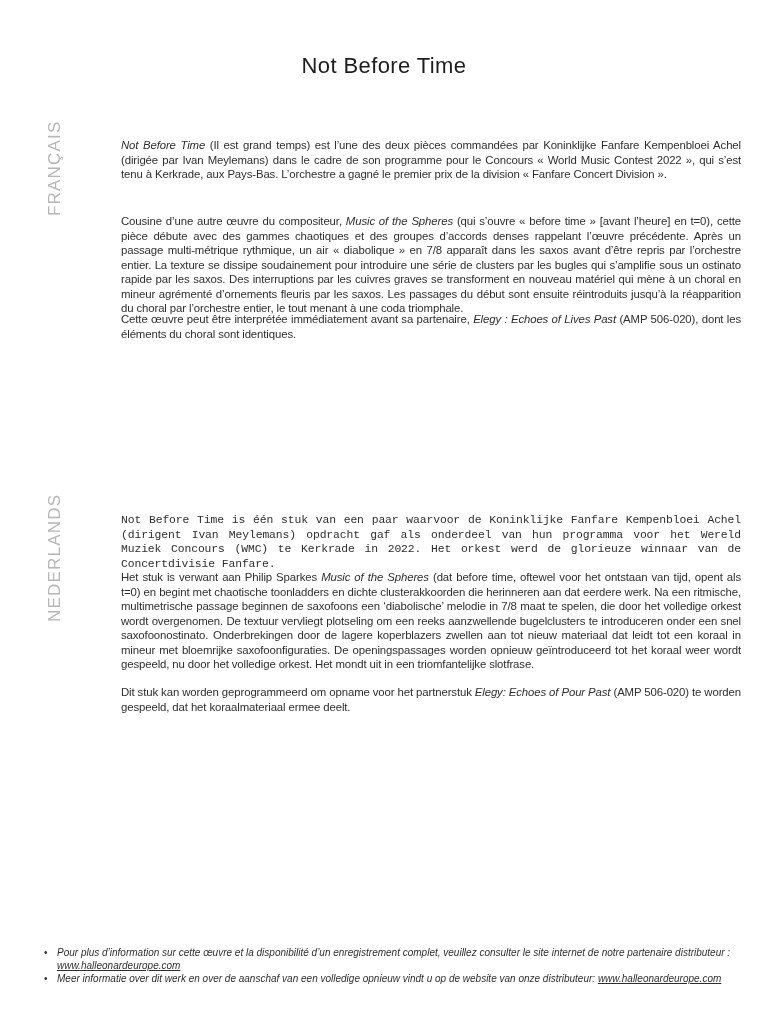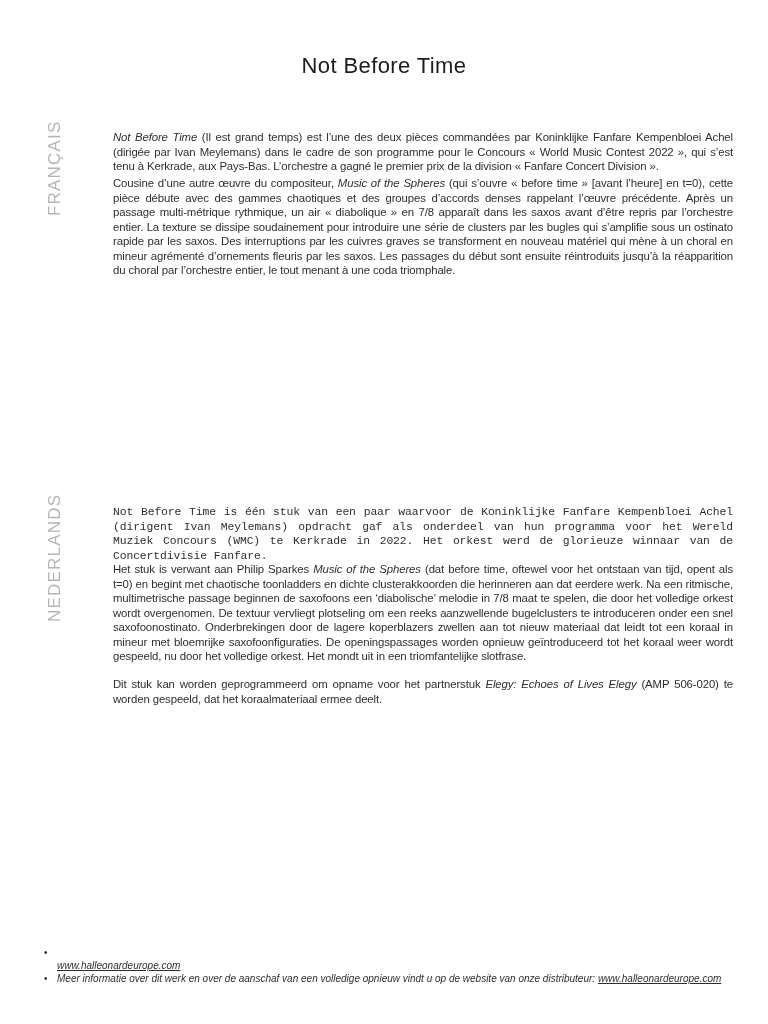--- a/index.html
+++ b/index.html
@@ -34,29 +34,29 @@
     letter-spacing: 1.2px;
     color: #b6b6b6;
     white-space: nowrap;
   }
   .vlabel-fr { top: 216px; }
   .vlabel-nl { top: 622px; }
   .para {
     position: absolute;
     left: 105px;
     width: 620px;
-    margin: 8px;
+    margin: 16px;
     text-align: justify;
     font-size: 11.4px;
     line-height: 14.5px;
     letter-spacing: -0.12px;
     color: #2e2e2e;
   }
   .p-fr1 { top: 122px; }
-  .p-fr2 { top: 168px; }
+  .p-fr2 { top: 198px; }
   .p-fr3 { top: 296px; }
   .p-nl1 { top: 497px; font-family: Liberation Mono, monospace; }
   .p-nl2 { top: 554px; }
   .p-nl3 { top: 669px; }
   .it { font-style: italic; }
   .footer {
     position: absolute;
     left: 44px;
     top: 946px;
     width: 700px;
@@ -77,31 +77,32 @@
 
   <h1 class="title">Not Before Time</h1>
 
   <div class="vlabel vlabel-fr">FRANÇAIS</div>
   <div class="vlabel vlabel-nl">NEDERLANDS</div>
 
   <p class="para p-fr1"><span class="it">Not Before Time</span><span> (Il est grand temps) est l’une des deux pièces commandées par Koninklijke Fanfare Kempenbloei Achel (dirigée par Ivan Meylemans) dans le cadre de son programme pour le Concours « World Music Contest 2022 », qui s’est tenu à Kerkrade, aux Pays-Bas. L’orchestre a gagné le premier prix de la division « Fanfare Concert Division ».</span></p>
 
   <p class="para p-fr2"><span>Cousine d’une autre œuvre du compositeur, </span><span class="it">Music of the Spheres</span><span> (qui s’ouvre « before time » [avant l’heure] en t=0), cette pièce débute avec des gammes chaotiques et des groupes d’accords denses rappelant l’œuvre précédente. Après un passage multi-métrique rythmique, un air « diabolique » en 7/8 apparaît dans les saxos avant d’être repris par l’orchestre entier. La texture se dissipe soudainement pour introduire une série de clusters par les bugles qui s’amplifie sous un ostinato rapide par les saxos. Des interruptions par les cuivres graves se transforment en nouveau matériel qui mène à un choral en mineur agrémenté d’ornements fleuris par les saxos. Les passages du début sont ensuite réintroduits jusqu’à la réapparition du choral par l’orchestre entier, le tout menant à une coda triomphale.</span></p>
 
+  <p class="para p-fr3"><span>Cette œuvre peut être interprétée immédiatement avant sa partenaire, </span><span class="it">Elegy : Echoes of Lives Past</span><span> (AMP 506-020), dont les éléments du choral sont identiques.</span></p>
 
   <p class="para p-nl1"><span>Not Before Time is één stuk van een paar waarvoor de Koninklijke Fanfare Kempenbloei Achel (dirigent Ivan Meylemans) opdracht gaf als onderdeel van hun programma voor het Wereld Muziek Concours (WMC) te Kerkrade in 2022. Het orkest werd de glorieuze winnaar van de Concertdivisie Fanfare.</span></p>
 
   <p class="para p-nl2"><span>Het stuk is verwant aan Philip Sparkes </span><span class="it">Music of the Spheres</span><span> (dat before time, oftewel voor het ontstaan van tijd, opent als t=0) en begint met chaotische toonladders en dichte clusterakkoorden die herinneren aan dat eerdere werk. Na een ritmische, multimetrische passage beginnen de saxofoons een ‘diabolische’ melodie in 7/8 maat te spelen, die door het volledige orkest wordt overgenomen. De textuur vervliegt plotseling om een reeks aanzwellende bugelclusters te introduceren onder een snel saxofoonostinato. Onderbrekingen door de lagere koperblazers zwellen aan tot nieuw materiaal dat leidt tot een koraal in mineur met bloemrijke saxofoonfiguraties. De openingspassages worden opnieuw geïntroduceerd tot het koraal weer wordt gespeeld, nu door het volledige orkest. Het mondt uit in een triomfantelijke slotfrase.</span></p>
 
-  <p class="para p-nl3"><span>Dit stuk kan worden geprogrammeerd om opname voor het partnerstuk </span><span class="it">Elegy: Echoes of Lives Elegy</span><span> (AMP 506-020) te worden gespeeld, dat het koraalmateriaal ermee deelt.</span></p>
+  <p class="para p-nl3"><span>Dit stuk kan worden geprogrammeerd om opname voor het partnerstuk </span><span class="it">Elegy: Echoes of Pour Past</span><span> (AMP 506-020) te worden gespeeld, dat het koraalmateriaal ermee deelt.</span></p>
 
   <div class="footer">
     <div class="footer-item">
       <span class="bullet">•</span>
-      <span class="ftext"><br><span class="flink">www.halleonardeurope.com</span></span>
+      <span class="ftext"><span>Pour plus d’information sur cette œuvre et la disponibilité d’un enregistrement complet, veuillez consulter le site internet de notre partenaire distributeur :</span><br><span class="flink">www.halleonardeurope.com</span></span>
     </div>
     <div class="footer-item">
       <span class="bullet">•</span>
       <span class="ftext"><span>Meer informatie over dit werk en over de aanschaf van een volledige opnieuw vindt u op de website van onze distributeur: </span><span class="flink">www.halleonardeurope.com</span></span>
     </div>
   </div>
 
 </div>
 
 </body></html>

